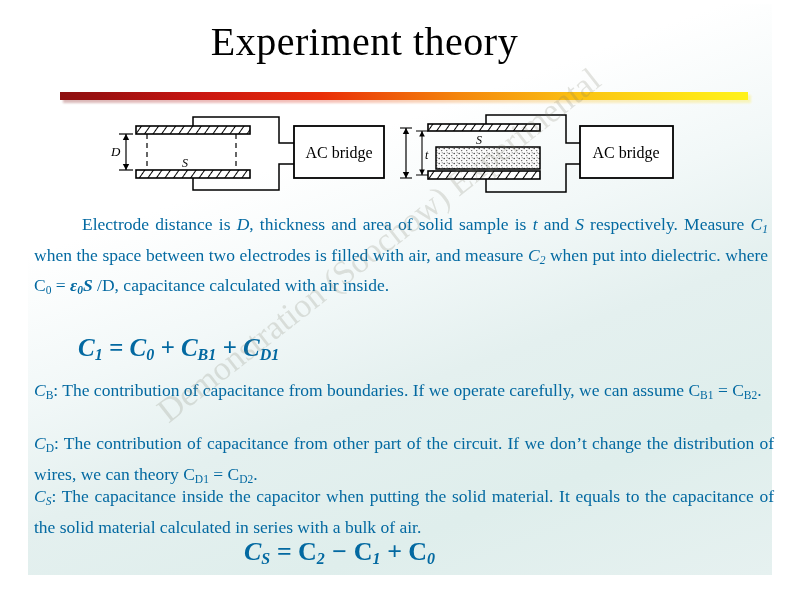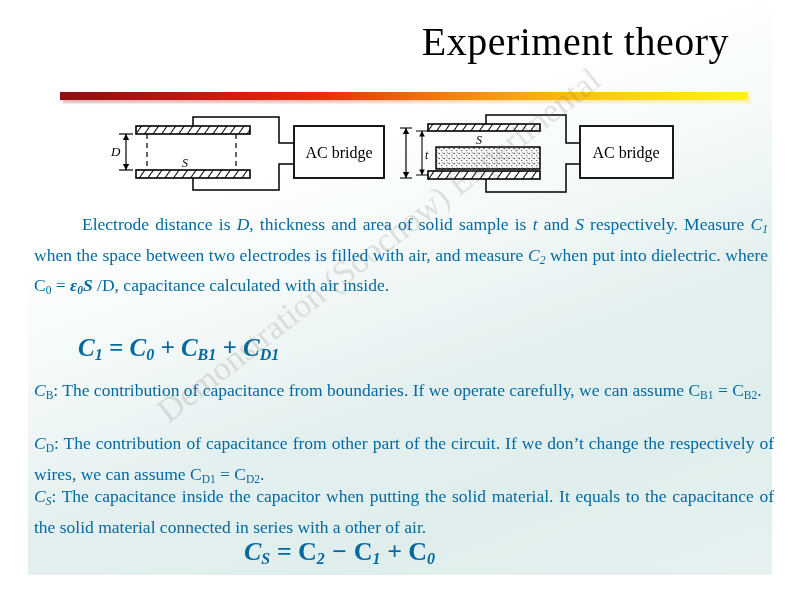--- a/index.html
+++ b/index.html
@@ -31,21 +31,21 @@
     height: 571px;
     background: linear-gradient(160deg, #ffffff 0%, #ffffff 30%, #f2f8f8 47%, #e4f0ef 62%, #dfeeec 80%, #e6f1f0 100%);
   }
 
   
   #title {
     position: absolute;
     left: 0;
     top: 18px;
     width: 729px;
-    text-align: right;
+    text-align: center;
     font-size: 40px;
     line-height: 48px;
     color: #000000;
     font-family: "Liberation Serif", serif;
     letter-spacing: 0.5px;
   }
 
   
   #rule-wrap {
     position: absolute;
@@ -263,25 +263,25 @@
   <div class="eq" id="eq-c1">
     <span>C</span><sub>1</sub><span> = </span><span>C</span><sub>0</sub><span> + </span><span>C</span><sub>B1</sub><span> + </span><span>C</span><sub>D1</sub>
   </div>
 
 
   <div class="para" id="para-cb">
     <span class="it">C</span><sub>B</sub><span>: The contribution of capacitance from boundaries. If we operate carefully, we can assume C</span><sub>B1</sub><span> = C</span><sub>B2</sub><span>.</span>
   </div>
 
   <div class="para" id="para-cd">
-    <span class="it">C</span><sub>D</sub><span>: The contribution of capacitance from other part of the circuit. If we don’t change the respectively of wires, we can assume C</span><sub>D1</sub><span> = C</span><sub>D2</sub><span>.</span>
+    <span class="it">C</span><sub>D</sub><span>: The contribution of capacitance from other part of the circuit. If we don’t change the distribution of wires, we can theory C</span><sub>D1</sub><span> = C</span><sub>D2</sub><span>.</span>
   </div>
 
   <div class="para" id="para-cs">
-    <span class="it">C</span><sub class="it">S</sub><span>: The capacitance inside the capacitor when putting the solid material. It equals to the capacitance of the solid material connected in series with a other of air.</span>
+    <span class="it">C</span><sub class="it">S</sub><span>: The capacitance inside the capacitor when putting the solid material. It equals to the capacitance of the solid material calculated in series with a bulk of air.</span>
   </div>
 
   <div class="eq" id="eq-cs">
     <span>C</span><sub>S</sub><span> = </span><span class="eq-upright">C</span><sub>2</sub><span> − </span><span class="eq-upright">C</span><sub>1</sub><span> + </span><span class="eq-upright">C</span><sub>0</sub>
   </div>
 
   <div id="watermark">
     <div class="wm" id="wm1">Demonstration (Soochow) Experimental</div>
   </div>
 

